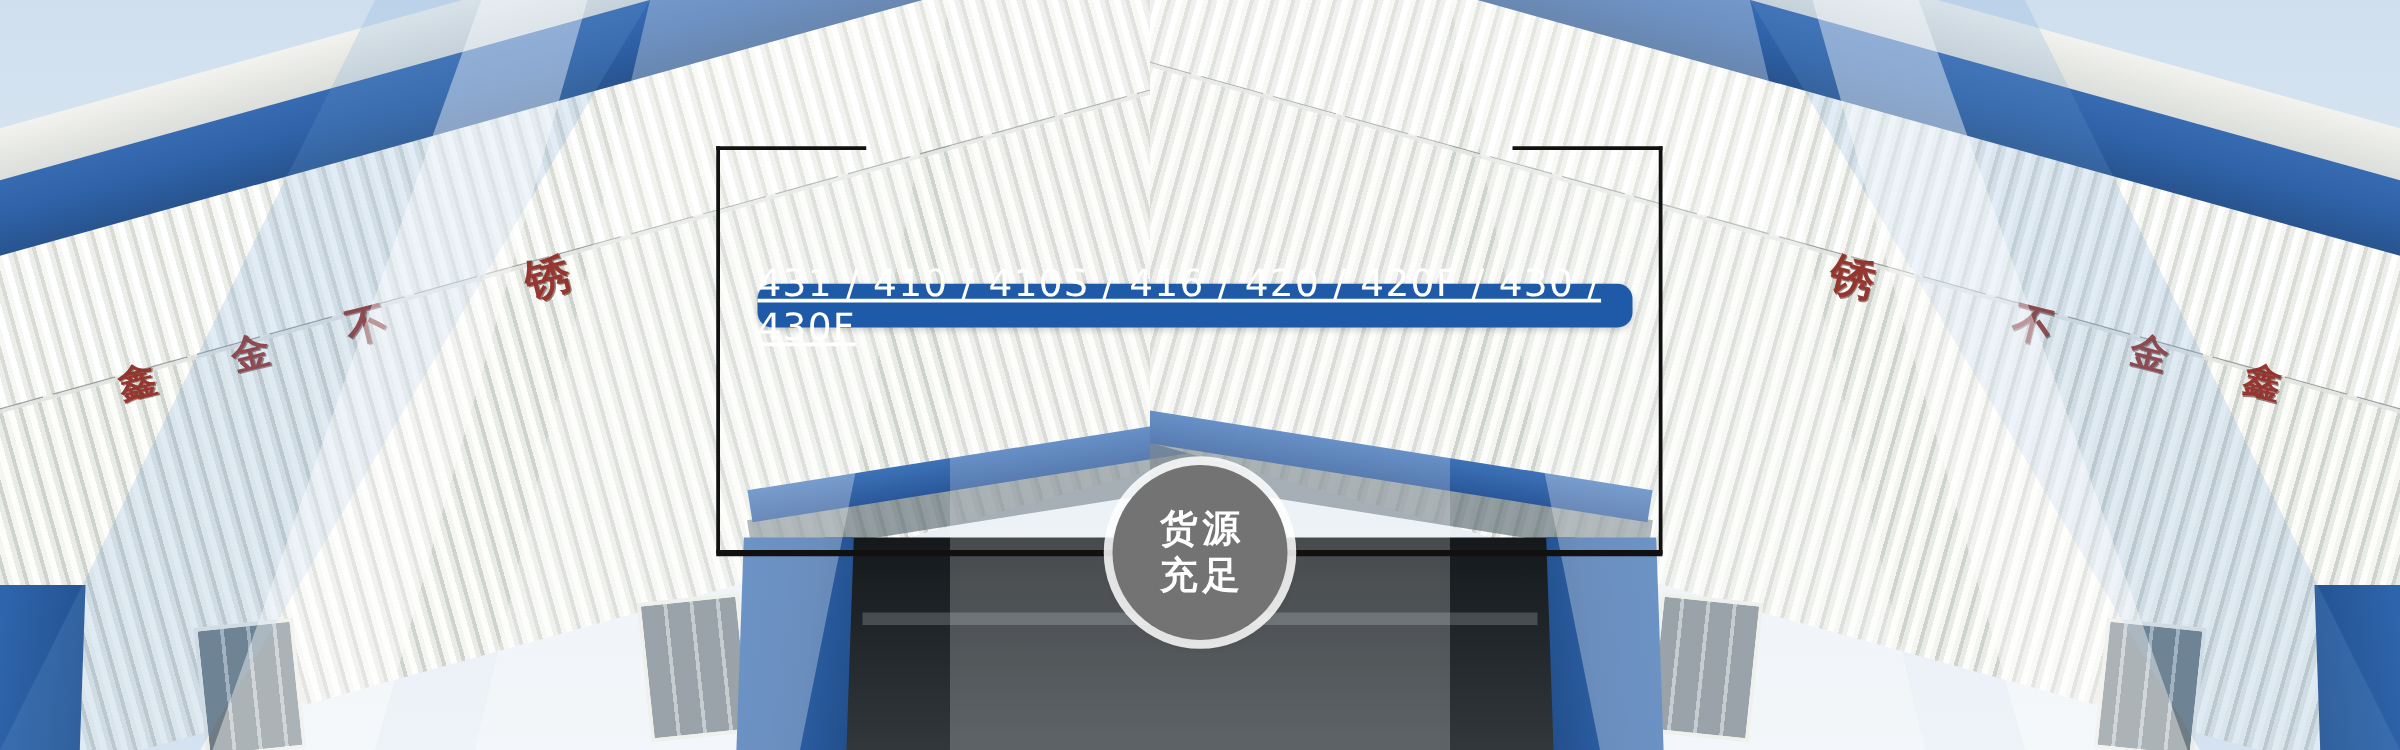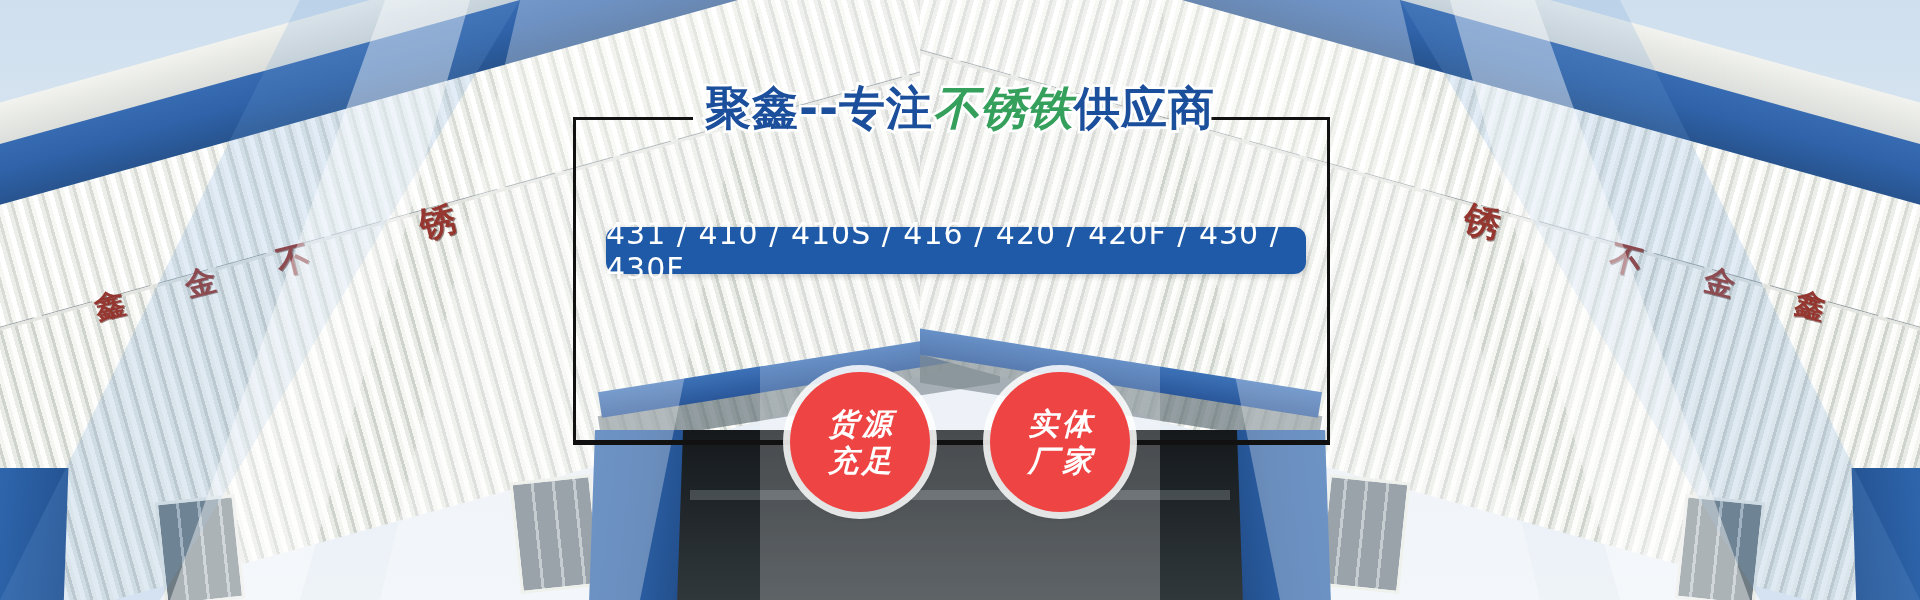--- a/index.html
+++ b/index.html
@@ -215,22 +215,23 @@
     display:flex; align-items:center; justify-content:center;
     border-radius:12px;
     color:#fff;
     font-family:"DejaVu Sans","Liberation Sans",sans-serif;
     font-size:30px;
     letter-spacing:1px;
     box-shadow:0 2px 6px rgba(0,0,0,.18);
   }
   .pill-blue{
     left:606px; top:227px;
-    width:700px; height:47px;
+    width:700px; height:35px;
     background:#1f5aa8;
+    text-decoration:underline;
   }
   .pill-black{
     left:536px; top:296px;
     width:830px; height:47px;
     background:#0a0a0a;
   }
 
   
   .badge-line{
     position:absolute;
@@ -255,21 +256,21 @@
     align-items:center; justify-content:center;
     color:#fff;
     font-family:"DejaVu Sans","Liberation Sans",sans-serif;
     font-size:30px;
     font-weight:bold;
     line-height:1.25;
     letter-spacing:4px;
     text-indent:4px;
     box-shadow:0 0 0 7px rgba(255,255,255,.85), 0 3px 9px rgba(0,0,0,.22);
   }
-  .badge-blue { background:#ef4444;font-style:italic; }
+  .badge-blue { background:#737373; }
   .badge-green{ background:#36a35e; }
   .badge .ln{ display:block; }
 </style>
 </head>
 <body>
 
 <div class="banner">
 
   <div class="sky"></div>
 
@@ -332,33 +333,26 @@
       <polygon points="1450,0 1535,0 1750,600 1620,600" fill="#ffffff" opacity="0.42"></polygon>
       <polygon points="1160,0 1400,0 1540,600 1280,600" fill="#ffffff" opacity="0.30"></polygon>
       <polygon points="760,0 1160,0 1160,600 760,600" fill="#ffffff" opacity="0.22"></polygon>
     </svg>
   </div>
 
   <div class="frame"></div>
   <div class="frame-top-l"></div>
   <div class="frame-top-r"></div>
 
-  <div class="headline">
-    <span class="hl-blue">聚鑫</span><span class="hl-dash">--</span><span class="hl-blue">专注</span><span class="hl-green">不锈铁</span><span class="hl-blue">供应商</span>
-  </div>
 
   <div class="pill pill-blue">431 / 410  / 410S / 416 / 420 / 420F / 430 / 430F</div>
 
 
   <div class="badge-line"></div>
 
   <div class="badges">
     <div class="badge badge-blue">
       <span class="ln">货源</span>
       <span class="ln">充足</span>
     </div>
-    <div class="badge badge-blue">
-      <span class="ln">实体</span>
-      <span class="ln">厂家</span>
-    </div>
   </div>
 
 </div>
 
 </body></html>

